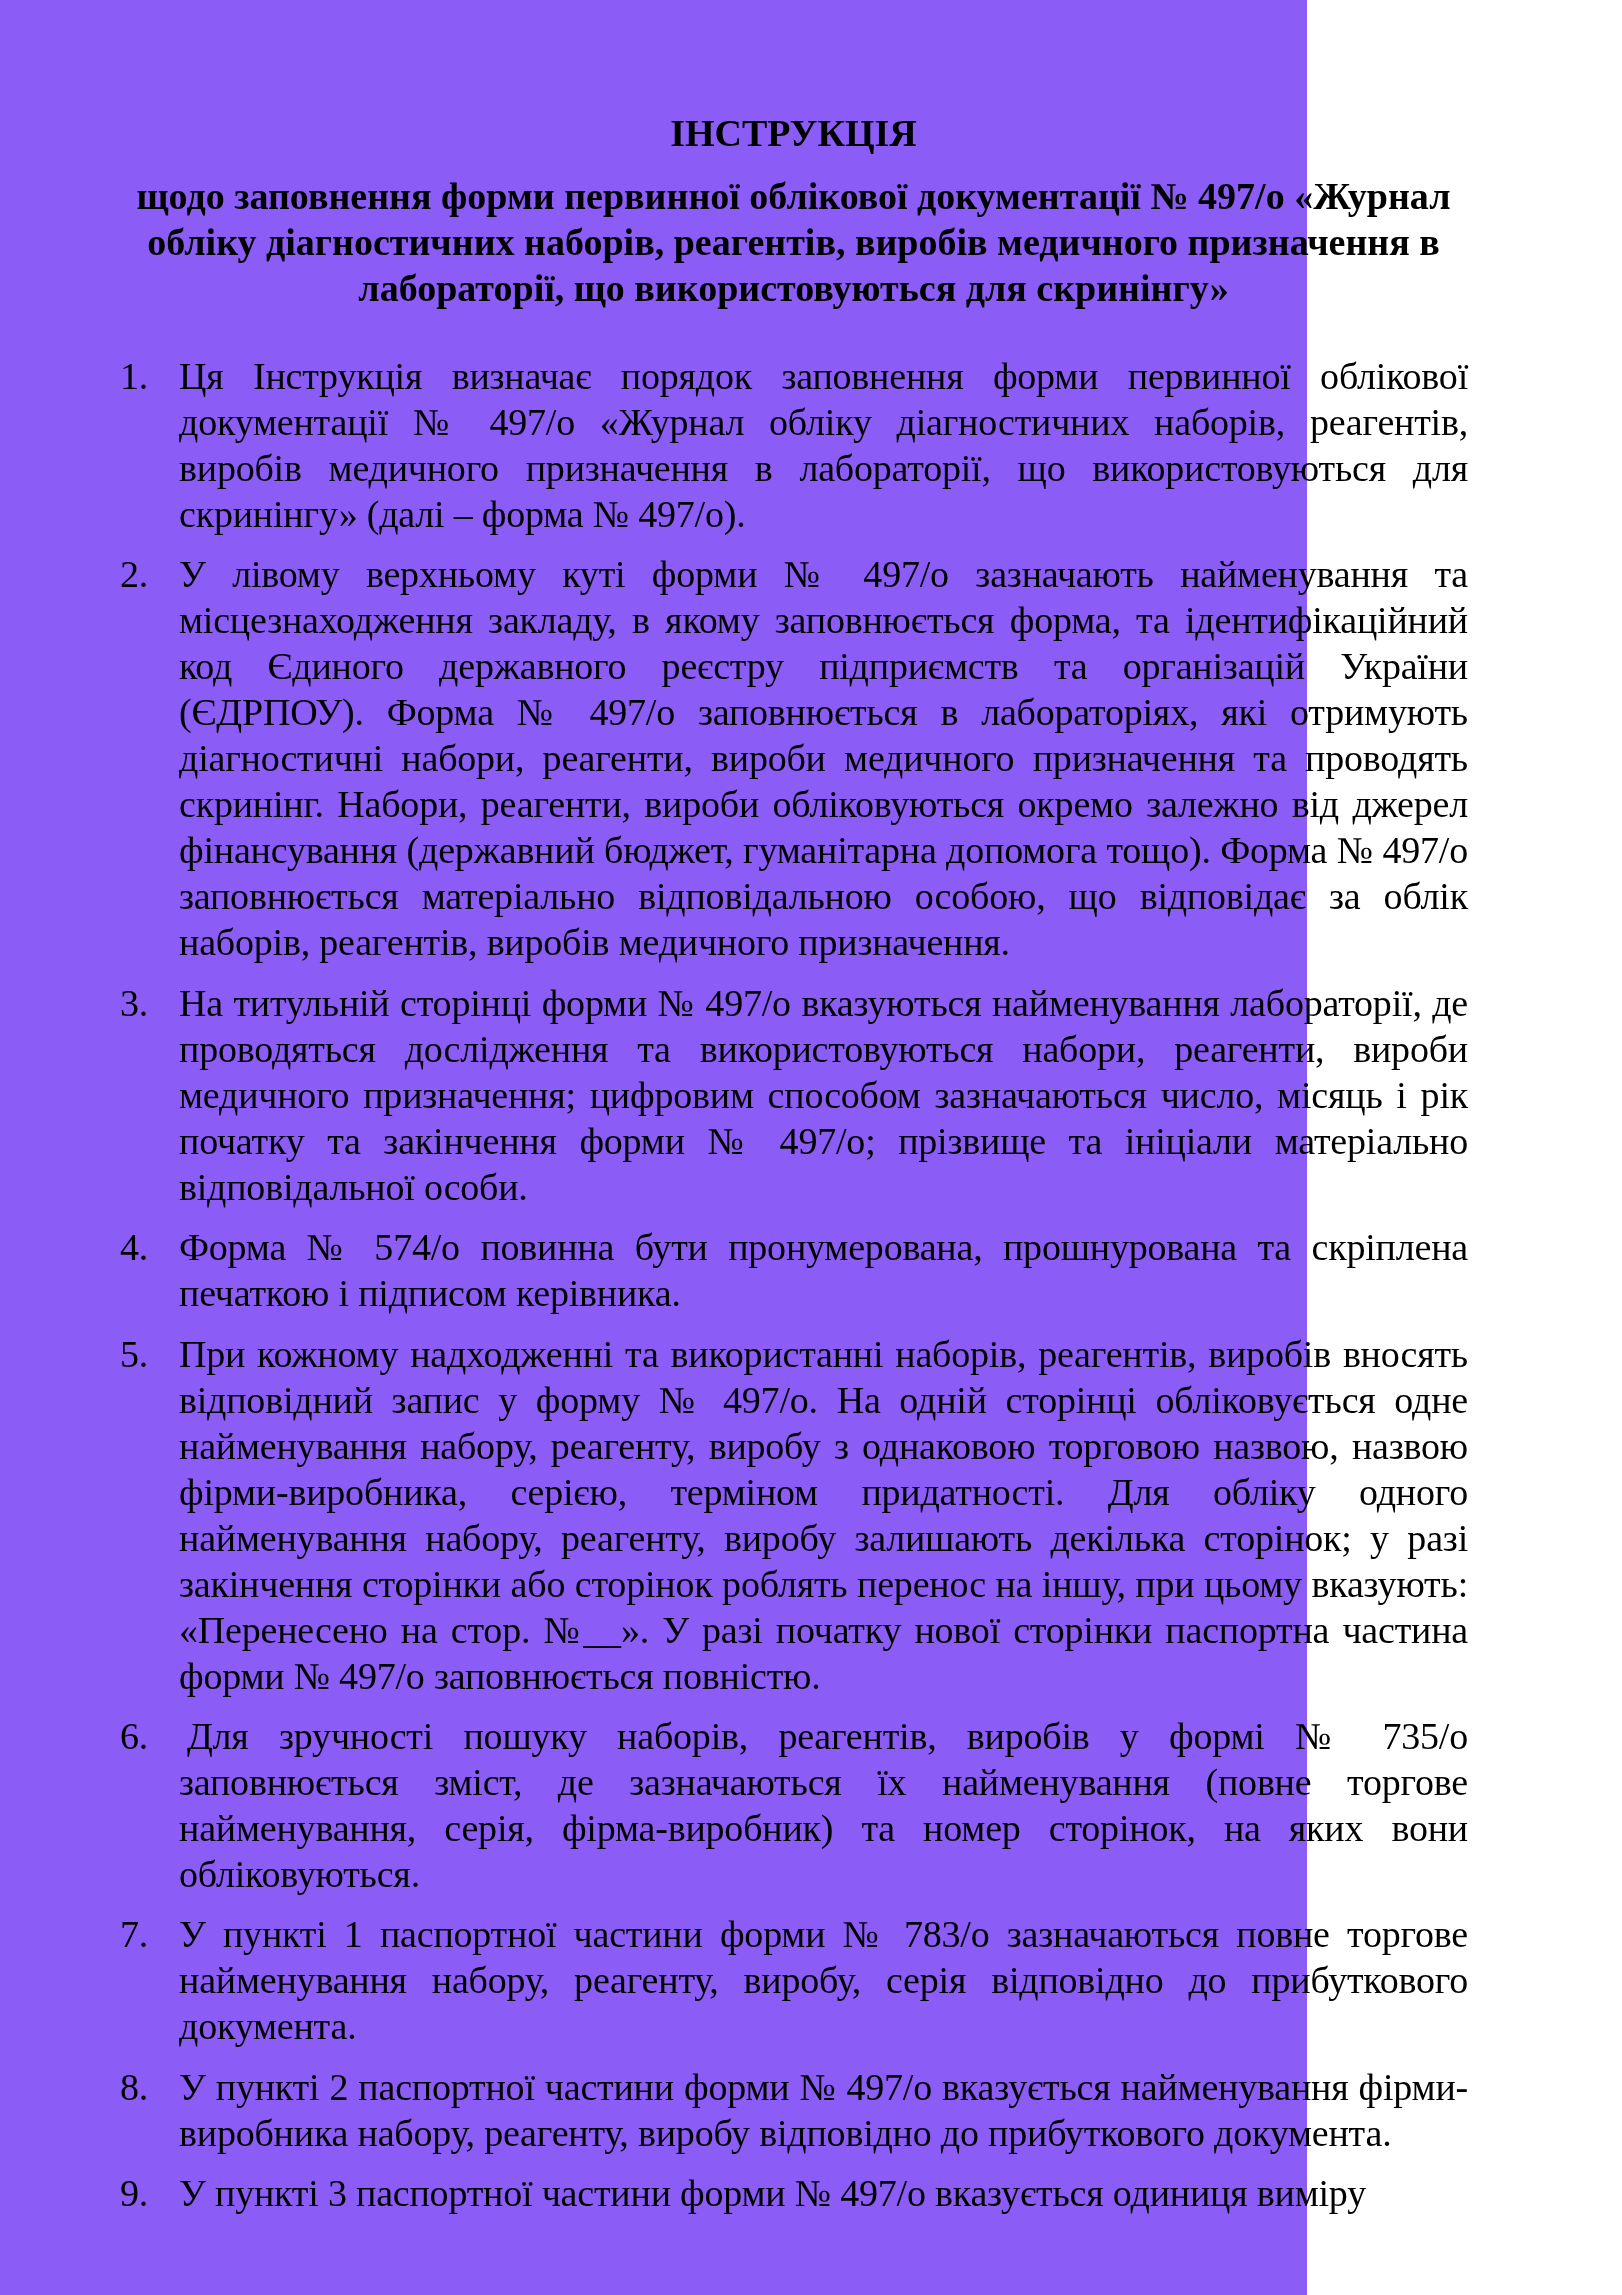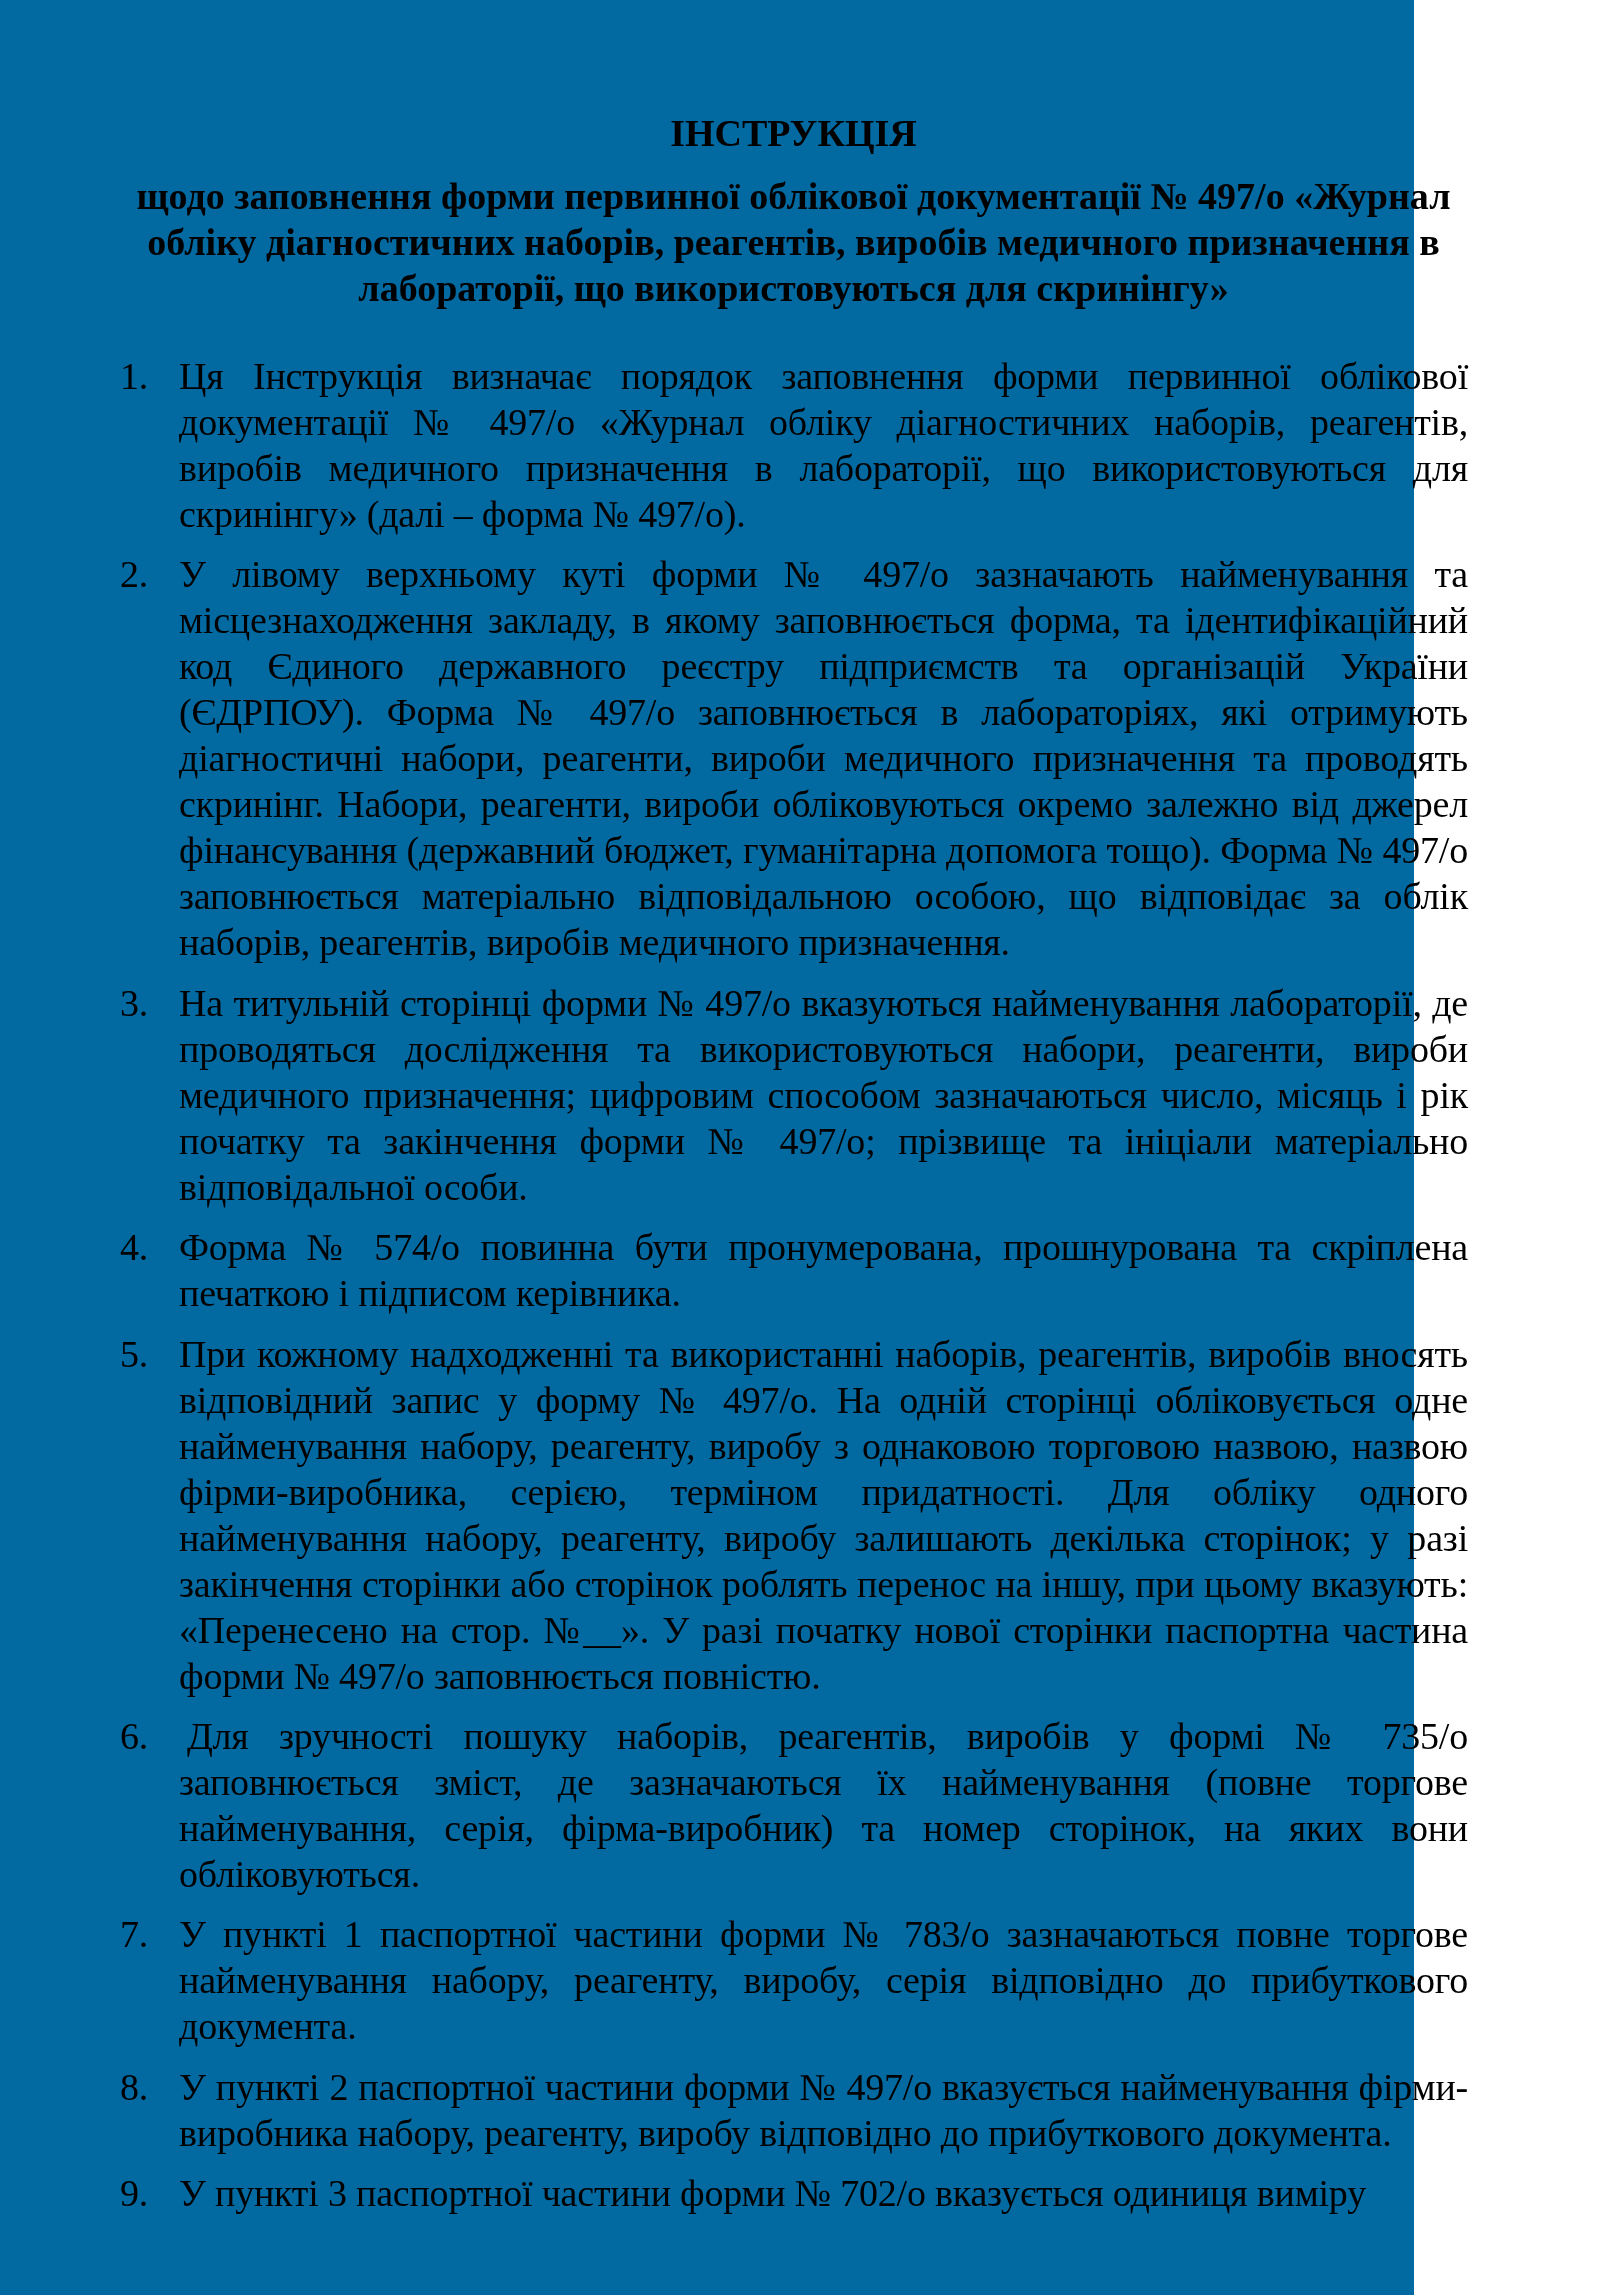--- a/index.html
+++ b/index.html
@@ -12,23 +12,23 @@
       height: 2295px;
       position: relative;
       overflow: hidden;
       font-family: "Liberation Serif", "DejaVu Serif", serif;
       color: #000000;
     }
     .page {
       position: absolute;
       left: 0;
       top: 0;
-      width: 1414px;
+      width: 1307px;
       height: 2295px;
-      background: #0369a1;
+      background: #8b5cf6;
     }
     .header {
       position: absolute;
       left: 118px;
       top: 110px;
       width: 1351px;
       text-align: center;
       font-weight: bold;
       font-size: 38px;
       line-height: 46px;
@@ -110,18 +110,18 @@
     <li class="item">
       <span class="num">7.</span>
       <span class="text">У пункті 1 паспортної частини форми № 783/о зазначаються повне торгове найменування набору, реагенту, виробу, серія відповідно до прибуткового документа.</span>
     </li>
     <li class="item">
       <span class="num">8.</span>
       <span class="text">У пункті 2 паспортної частини форми № 497/о вказується найменування фірми-виробника набору, реагенту, виробу відповідно до прибуткового документа.</span>
     </li>
     <li class="item">
       <span class="num">9.</span>
-      <span class="text">У пункті 3 паспортної частини форми № 702/о вказується одиниця виміру</span>
+      <span class="text">У пункті 3 паспортної частини форми № 497/о вказується одиниця виміру</span>
     </li>
   </ol>
 
 </div>
 
 
 </body></html>

